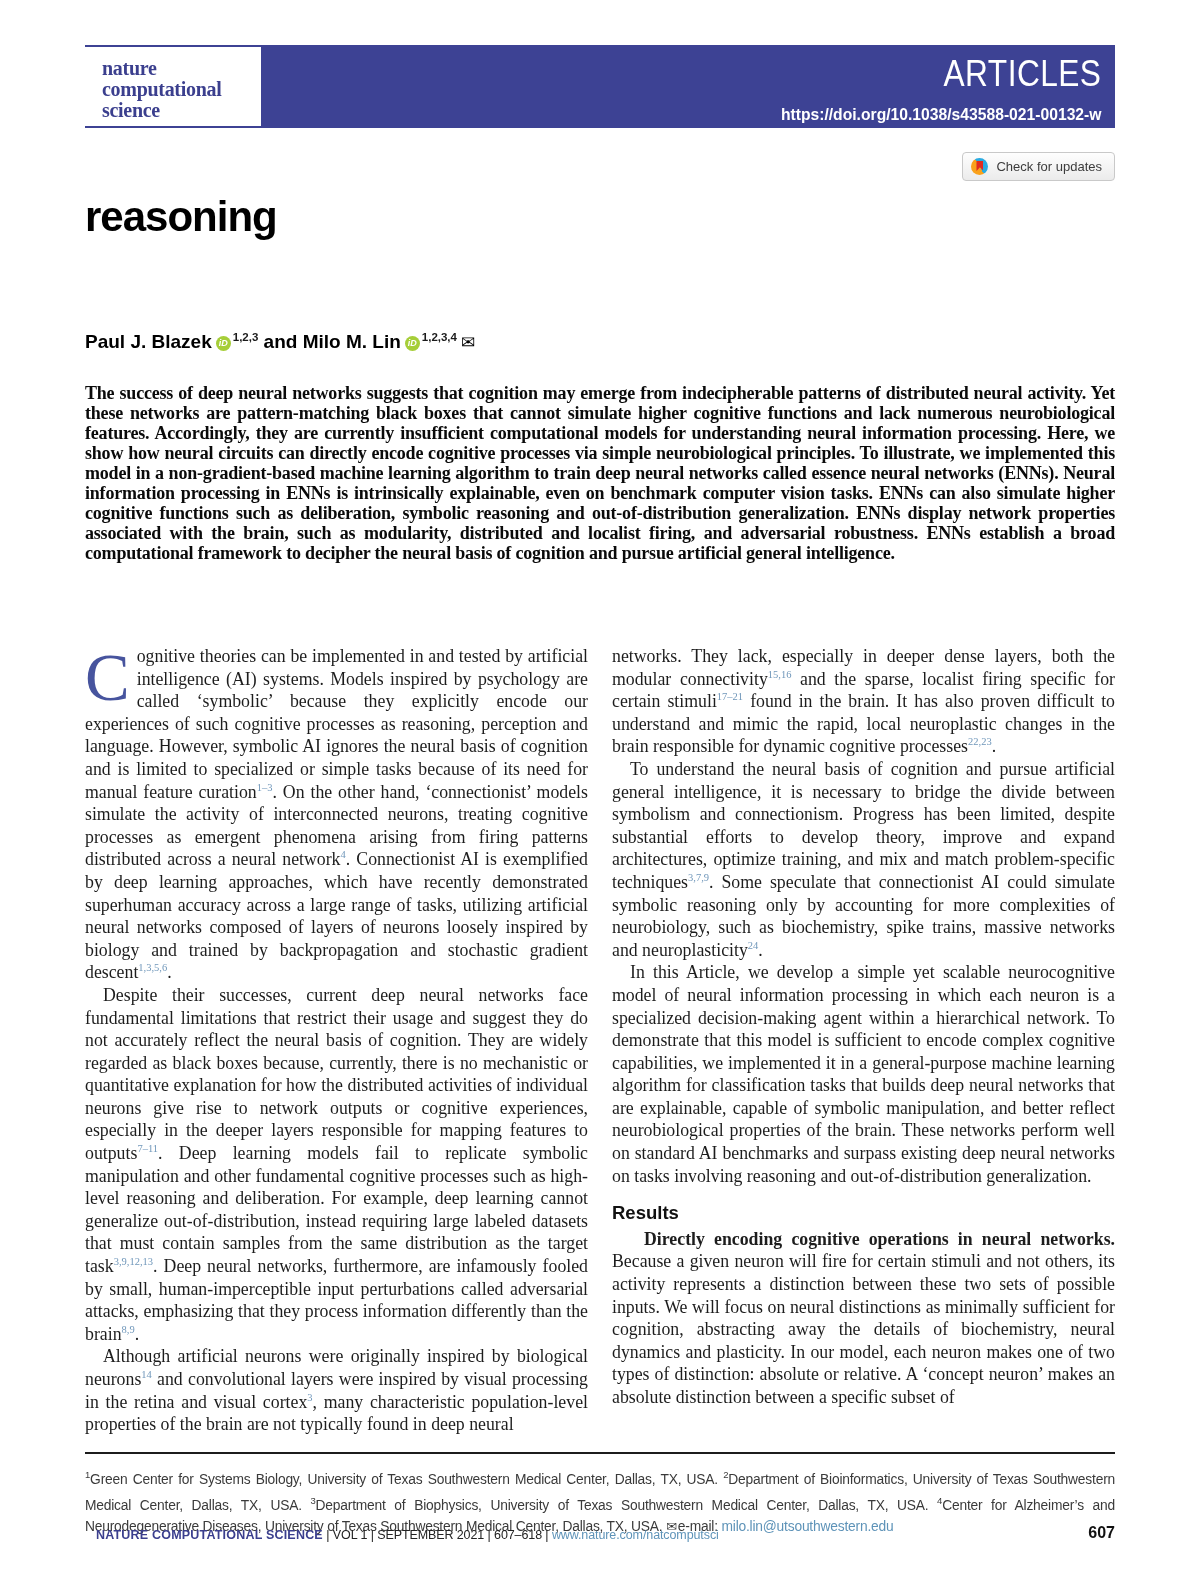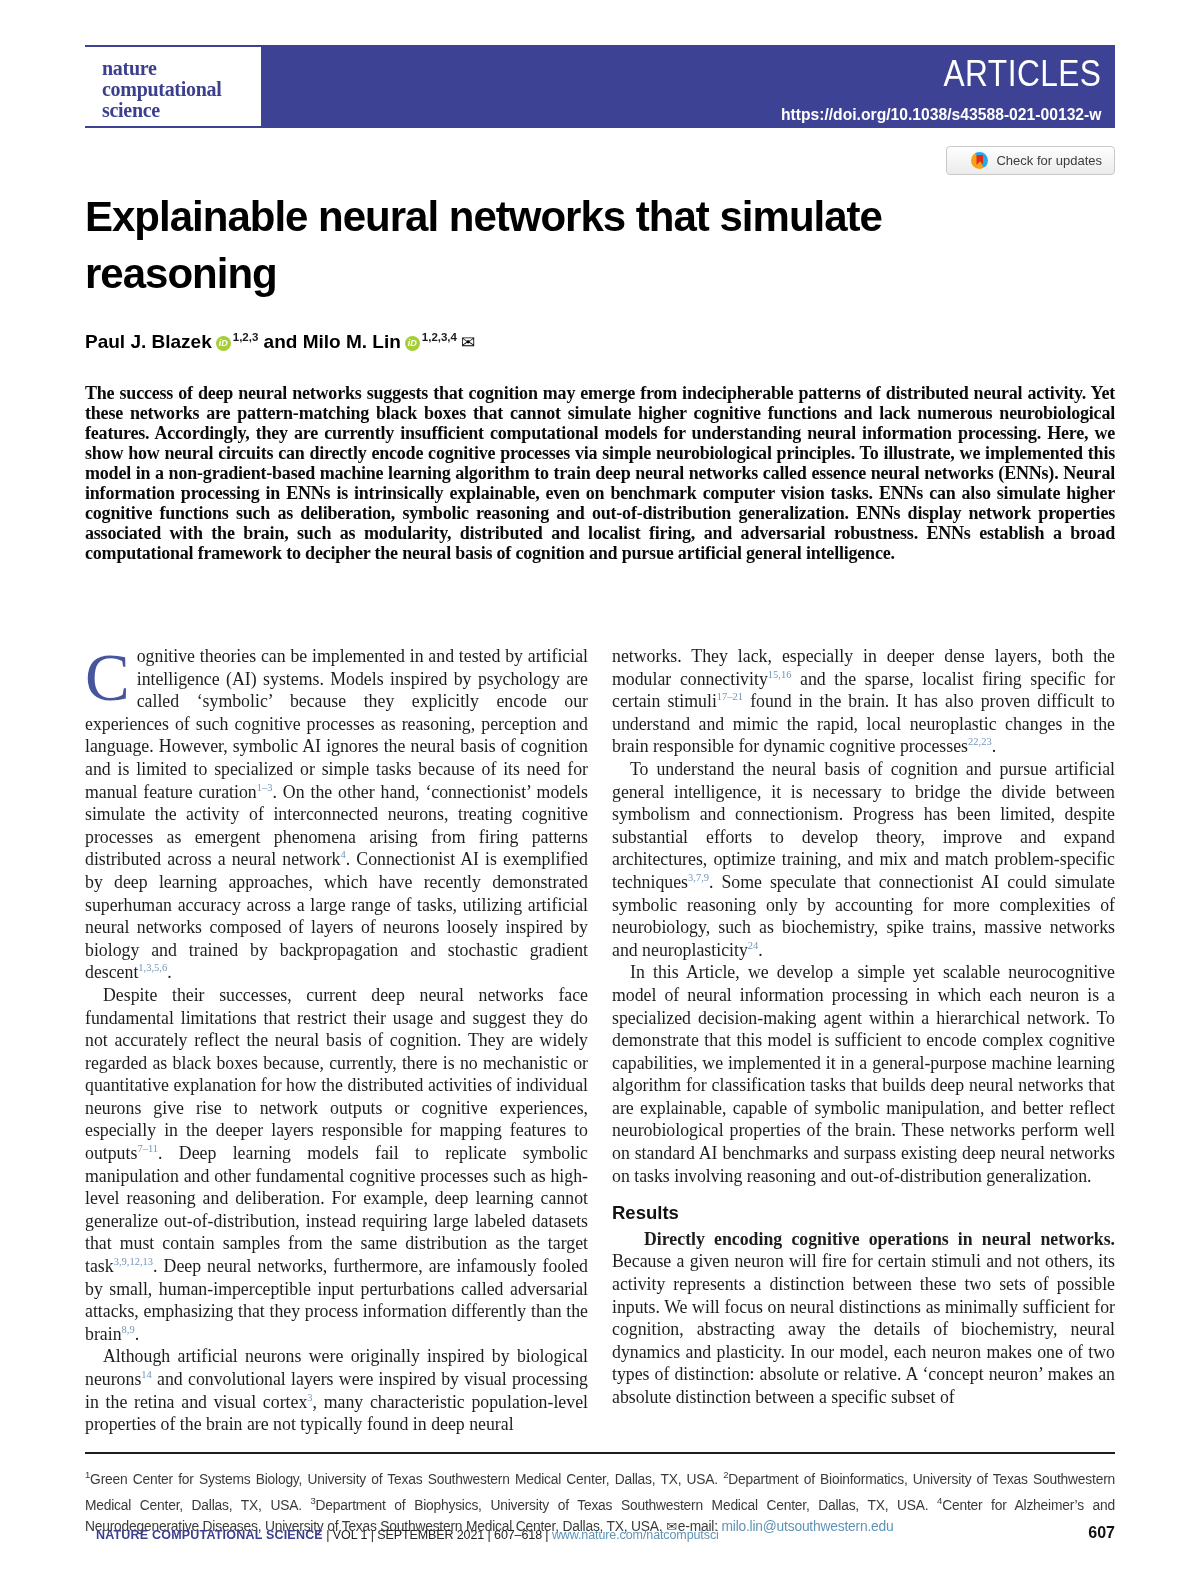--- a/index.html
+++ b/index.html
@@ -9,22 +9,22 @@
   
   .header-bar{position:absolute;left:85px;right:85px;top:45px;height:83px;background:#3d4294;}
   .logo-box{position:absolute;left:0;top:2px;bottom:2px;width:176px;background:#ffffff;}
   .logo-text{padding:11px 0 0 17px;font-family:"Liberation Serif",serif;font-weight:bold;
              font-size:20px;line-height:21px;color:#3b3f8e;letter-spacing:-0.3px;}
   .articles{position:absolute;right:14px;top:8px;color:#ffffff;font-family:"Liberation Sans",sans-serif;
             font-size:36px;font-weight:500;letter-spacing:0.5px;transform:scaleX(.88);transform-origin:100% 50%;}
   .doi{position:absolute;right:14px;top:60px;color:#ffffff;font-family:"Liberation Sans",sans-serif;
        font-size:16.5px;font-weight:bold;transform:scaleX(.95);transform-origin:100% 50%;}
 
-  .check-updates{position:absolute;right:85px;top:146px;height:27px;display:flex;align-items:center;
-                 padding:0 12px 0 24px;border:1px solid #c9c9c9;border-radius:4px;
+  .check-updates{position:absolute;right:85px;top:152px;height:27px;display:flex;align-items:center;
+                 padding:0 12px 0 8px;border:1px solid #c9c9c9;border-radius:4px;
                  background:linear-gradient(#fefefe,#ebebeb);
                  font-family:"Liberation Sans",sans-serif;font-size:13px;color:#3c3c3c;cursor:pointer;}
   .crossmark{width:17px;height:17px;border-radius:50%;position:relative;display:inline-block;
              margin-right:8px;background:conic-gradient(from 150deg,#f9a11b 0 180deg,#29abe2 180deg 360deg);}
   .crossmark::after{content:"";position:absolute;left:5px;top:3px;width:7px;height:10px;background:#e02b20;
              clip-path:polygon(0 0,100% 0,100% 100%,50% 62%,0 100%);}
 
   
   .title{position:absolute;left:85px;top:188px;width:980px;font-family:"Liberation Sans",sans-serif;
          font-weight:bold;font-size:42px;line-height:57px;color:#000;letter-spacing:-1px;}
@@ -89,21 +89,20 @@
     <div class="articles">ARTICLES</div>
     <div class="doi">https://doi.org/10.1038/s43588-021-00132-w</div>
   </div>
 
   <div class="check-updates">
     <span class="crossmark"></span>
     <span>Check for updates</span>
   </div>
 
   <h1 class="title" style="margin:0;">
-    <span>Explainable neural networks that simulate</span>
     <span>reasoning</span>
   </h1>
 
   <div class="authors">Paul J. Blazek<span class="icon icon-orcid"></span><sup>1,2,3</sup> and Milo M. Lin<span class="icon icon-orcid"></span><sup>1,2,3,4</sup><span class="icon icon-envelope"></span></div>
 
   <div class="abstract">The success of deep neural networks suggests that cognition may emerge from indecipherable patterns of distributed neural activity. Yet these networks are pattern-matching black boxes that cannot simulate higher cognitive functions and lack numerous neurobiological features. Accordingly, they are currently insufficient computational models for understanding neural information processing. Here, we show how neural circuits can directly encode cognitive processes via simple neurobiological principles. To illustrate, we implemented this model in a non-gradient-based machine learning algorithm to train deep neural networks called essence neural networks (ENNs). Neural information processing in ENNs is intrinsically explainable, even on benchmark computer vision tasks. ENNs can also simulate higher cognitive functions such as deliberation, symbolic reasoning and out-of-distribution generalization. ENNs display network properties associated with the brain, such as modularity, distributed and localist firing, and adversarial robustness. ENNs establish a broad computational framework to decipher the neural basis of cognition and pursue artificial general intelligence.</div>
 
   <div class="columns">
     <div class="col">
       <p><span class="dropcap">C</span><span>ognitive theories can be implemented in and tested by artificial intelligence (AI) systems. Models inspired by psychology are called ‘symbolic’ because they explicitly encode our experiences of such cognitive processes as reasoning, perception and language. However, symbolic AI ignores the neural basis of cognition and is limited to specialized or simple tasks because of its need for manual feature curation<sup>1–3</sup>. On the other hand, ‘connectionist’ models simulate the activity of interconnected neurons, treating cognitive processes as emergent phenomena arising from firing patterns distributed across a neural network<sup>4</sup>. Connectionist AI is exemplified by deep learning approaches, which have recently demonstrated superhuman accuracy across a large range of tasks, utilizing artificial neural networks composed of layers of neurons loosely inspired by biology and trained by backpropagation and stochastic gradient descent<sup>1,3,5,6</sup>.</span></p>

